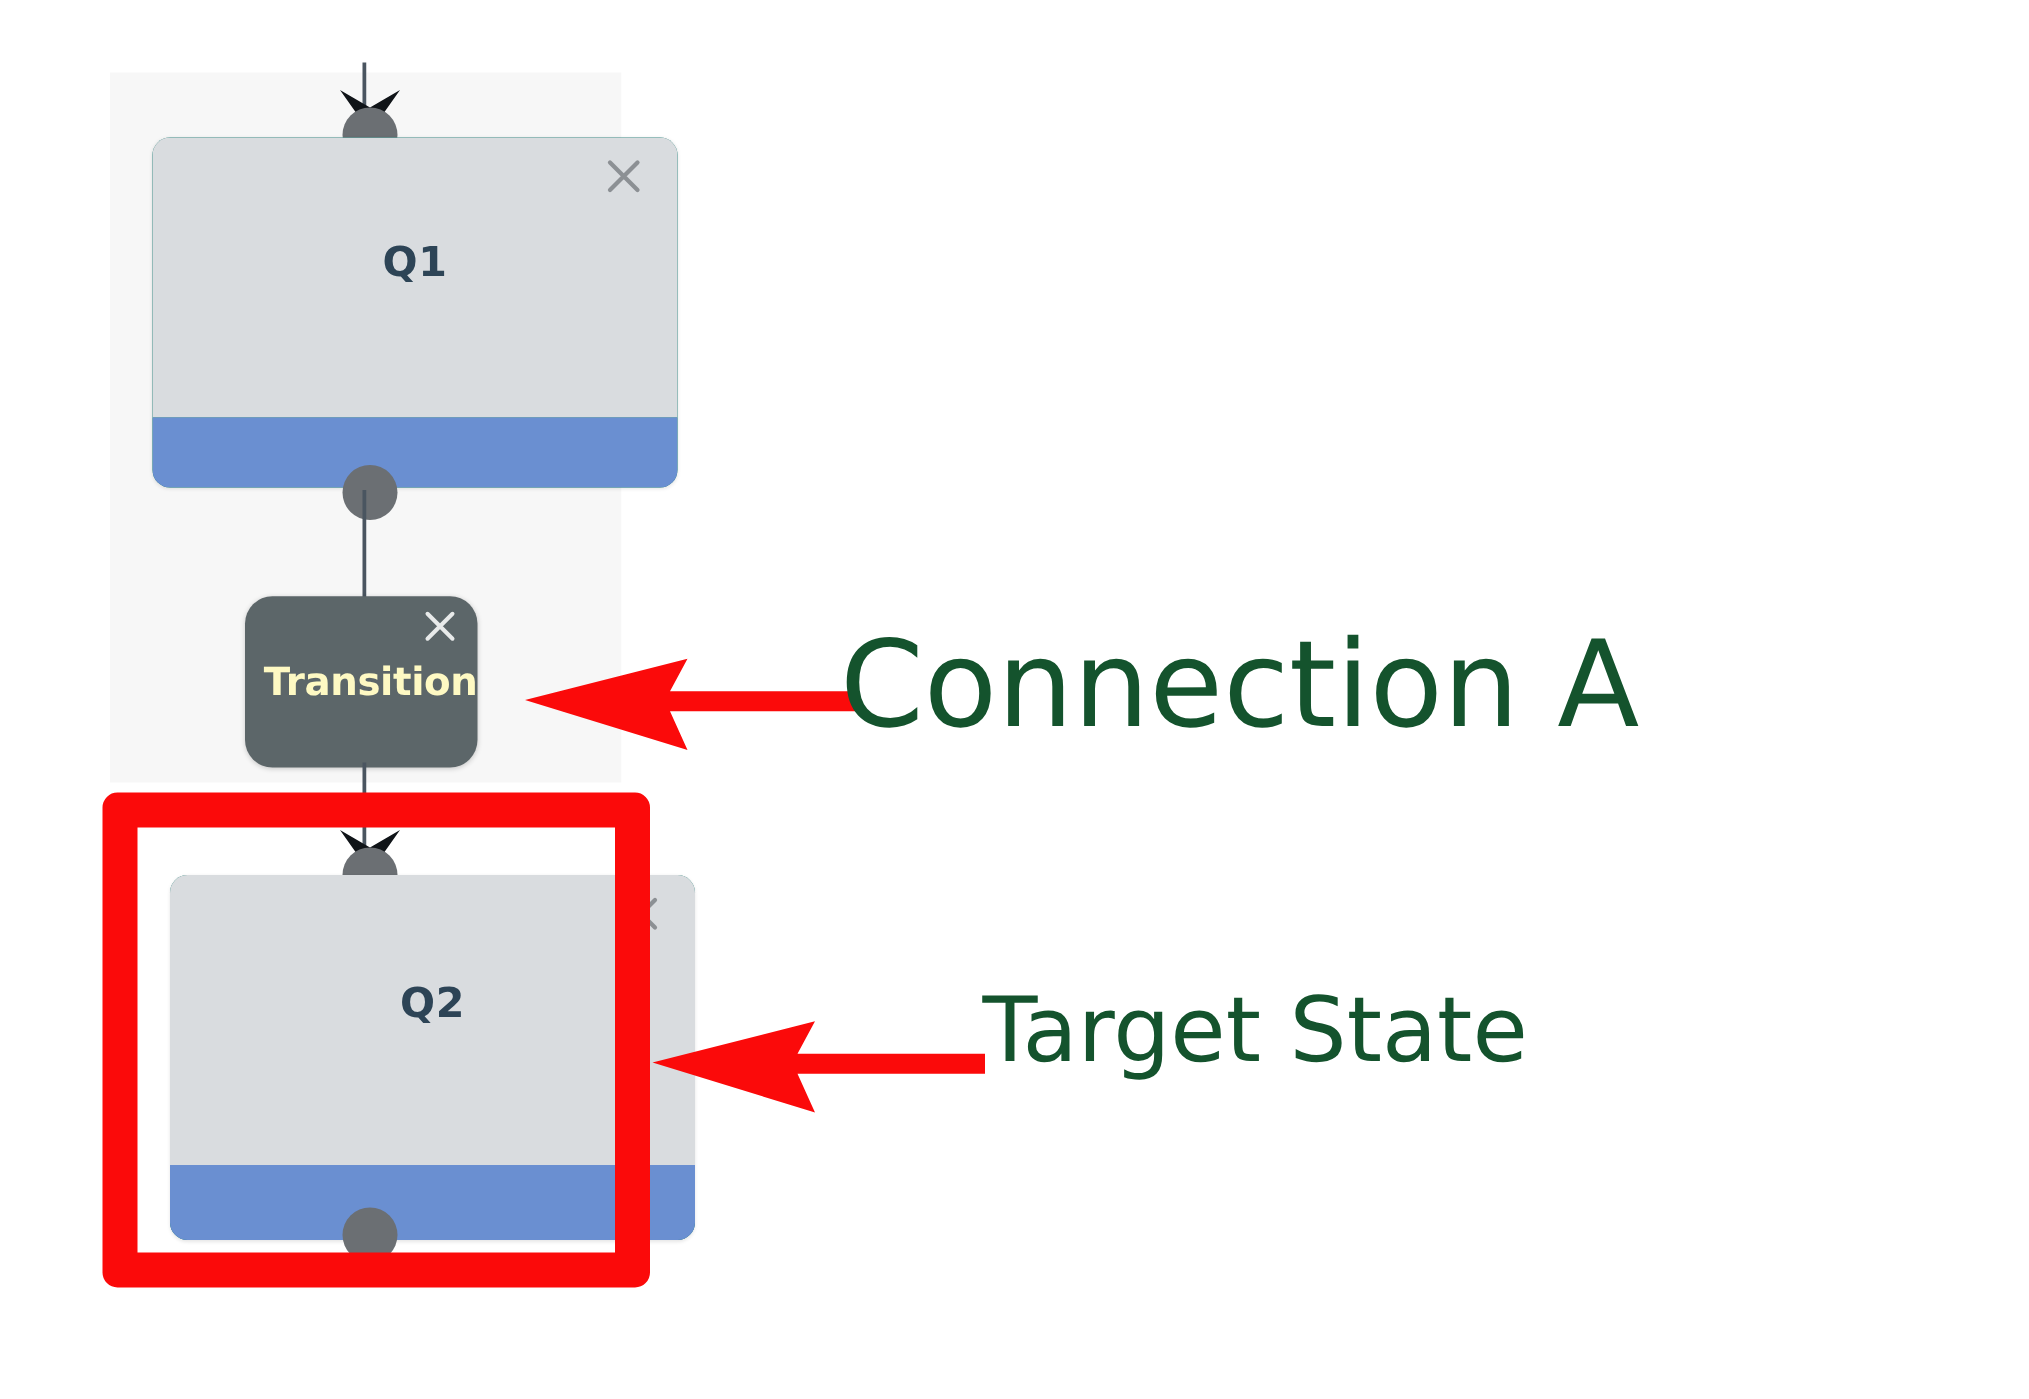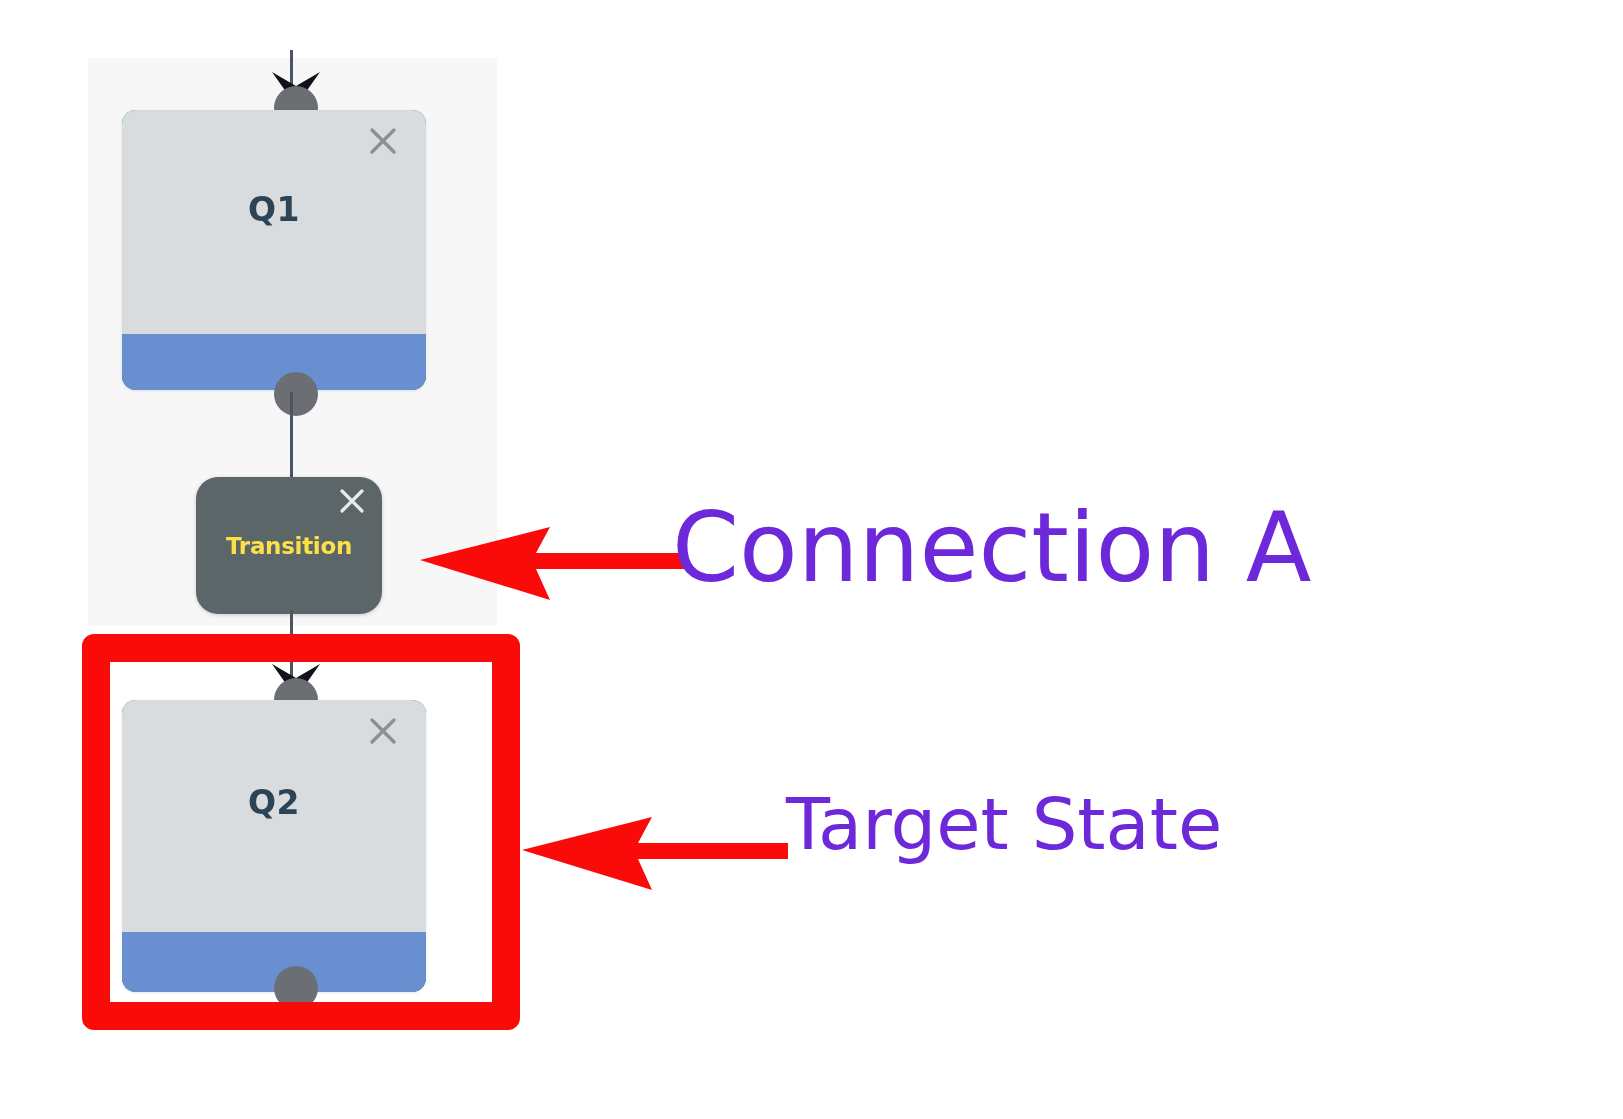--- a/index.html
+++ b/index.html
@@ -21,28 +21,28 @@
     left: 88px;
     top: 58px;
     width: 409px;
     height: 568px;
     background: #f7f7f7;
   }
 
   
   .state-node {
     position: absolute;
-    width: 304px;
+    width: 420px;
     border-radius: 14px;
     background: #0f766e;
     box-shadow: 0 1px 3px rgba(0,0,0,0.10);
     overflow: hidden;
   }
   .state-node.q1 { left: 122px; top: 110px; height: 280px; }
-  .state-node.q2 { left: 122px; top: 700px; height: 292px; }
+  .state-node.q2 { left: 136px; top: 700px; height: 292px; }
 
   .state-body {
     position: relative;
     width: 100%;
     height: calc(100% - 56px);
     background: #d9dcdf;
   }
   .state-node.q2 .state-body { height: calc(100% - 60px); }
 
   .state-label {
@@ -117,23 +117,23 @@
     border-radius: 22px;
     background: #5c6669;
     box-shadow: 0 1px 4px rgba(0,0,0,0.18);
   }
   #transition-label {
     position: absolute;
     left: 0;
     right: 0;
     top: 50%;
     transform: translateY(-50%);
-    text-align: center;
-    color: #fde047;
-    font-size: 23px;
+    text-align: right;
+    color: #fef9c3;
+    font-size: 31px;
     font-weight: 700;
     font-family: "DejaVu Sans", sans-serif;
     letter-spacing: -0.3px;
   }
   #transition-node .close-x {
     right: 14px;
     top: 8px;
     width: 32px;
     height: 32px;
   }
@@ -153,21 +153,21 @@
 
   
   .annot-arrow { position: absolute; }
   .annot-arrow svg { display: block; width: 100%; height: 100%; }
   #arrow-connection { left: 418px; top: 500px; width: 270px; height: 110px; }
   #arrow-target     { left: 520px; top: 790px; width: 270px; height: 110px; }
 
   
   .annot-label {
     position: absolute;
-    color: #6d28d9;
+    color: #14532d;
     font-family: "DejaVu Sans", sans-serif;
     font-weight: 400;
     white-space: nowrap;
     line-height: 1;
   }
   #label-connection { left: 672px; top: 500px; font-size: 96px; }
   #label-target     { left: 786px; top: 788px; font-size: 72px; }
 </style>
 </head>
 <body>

